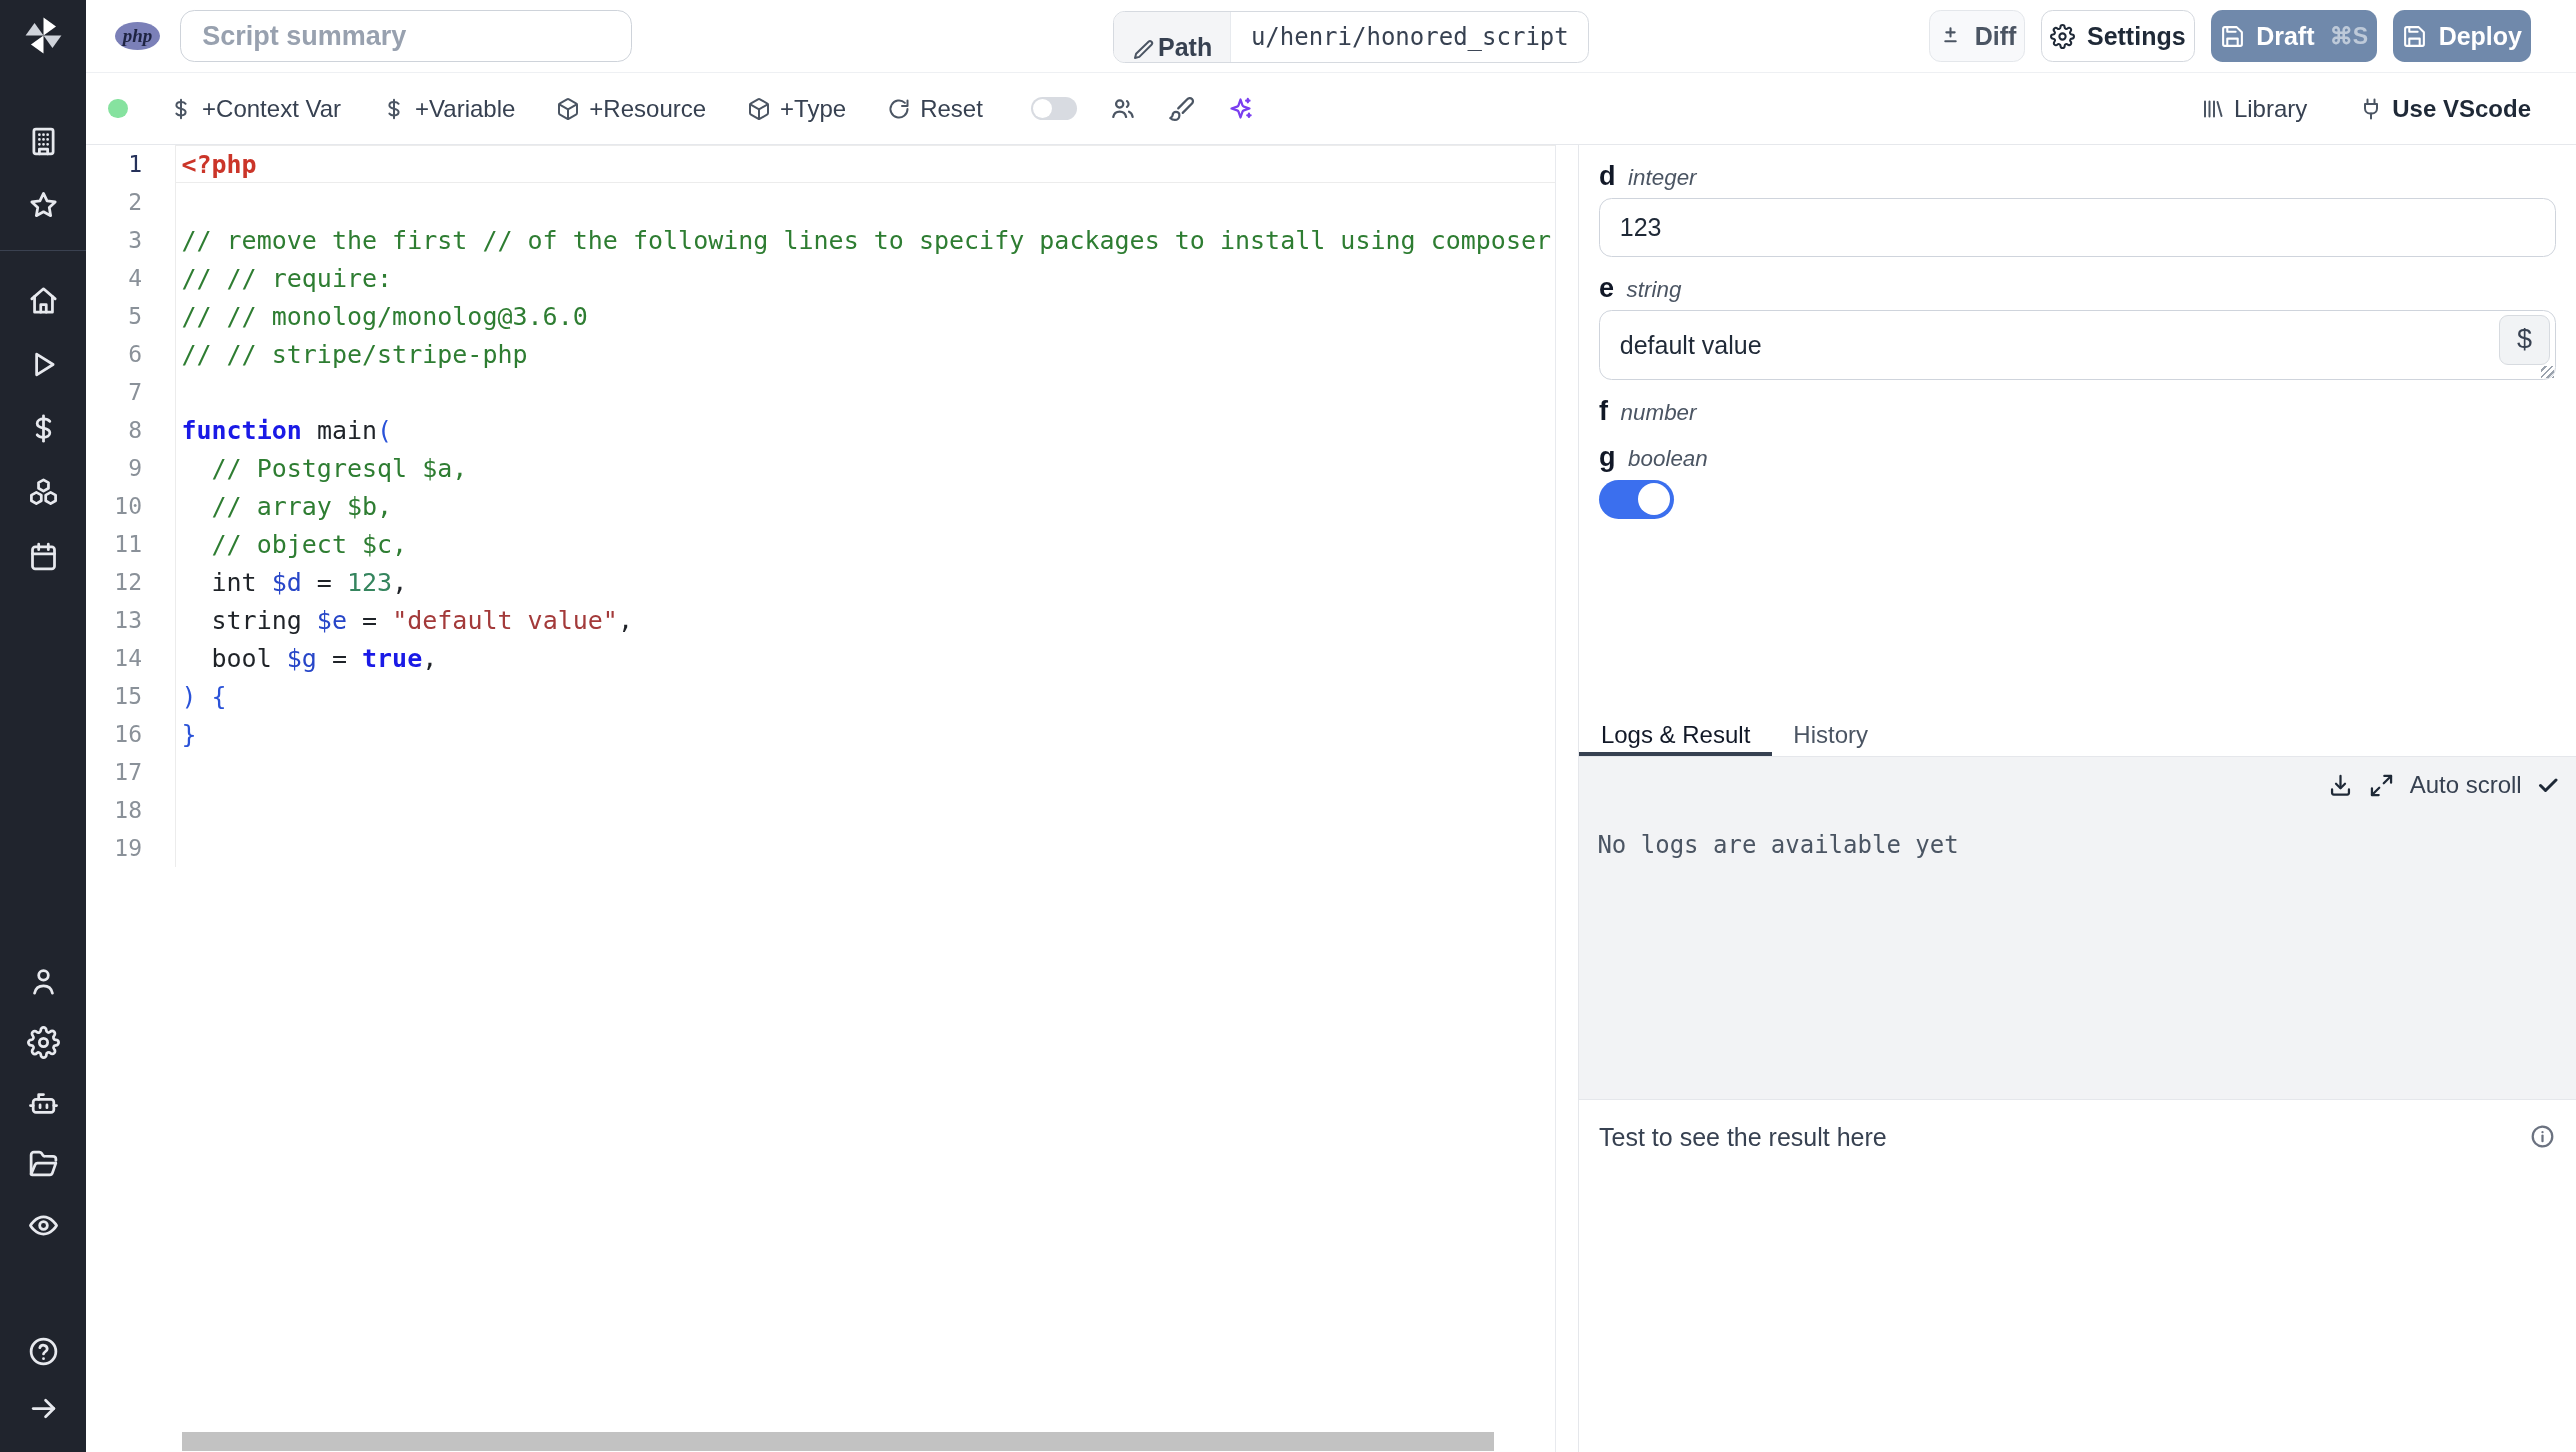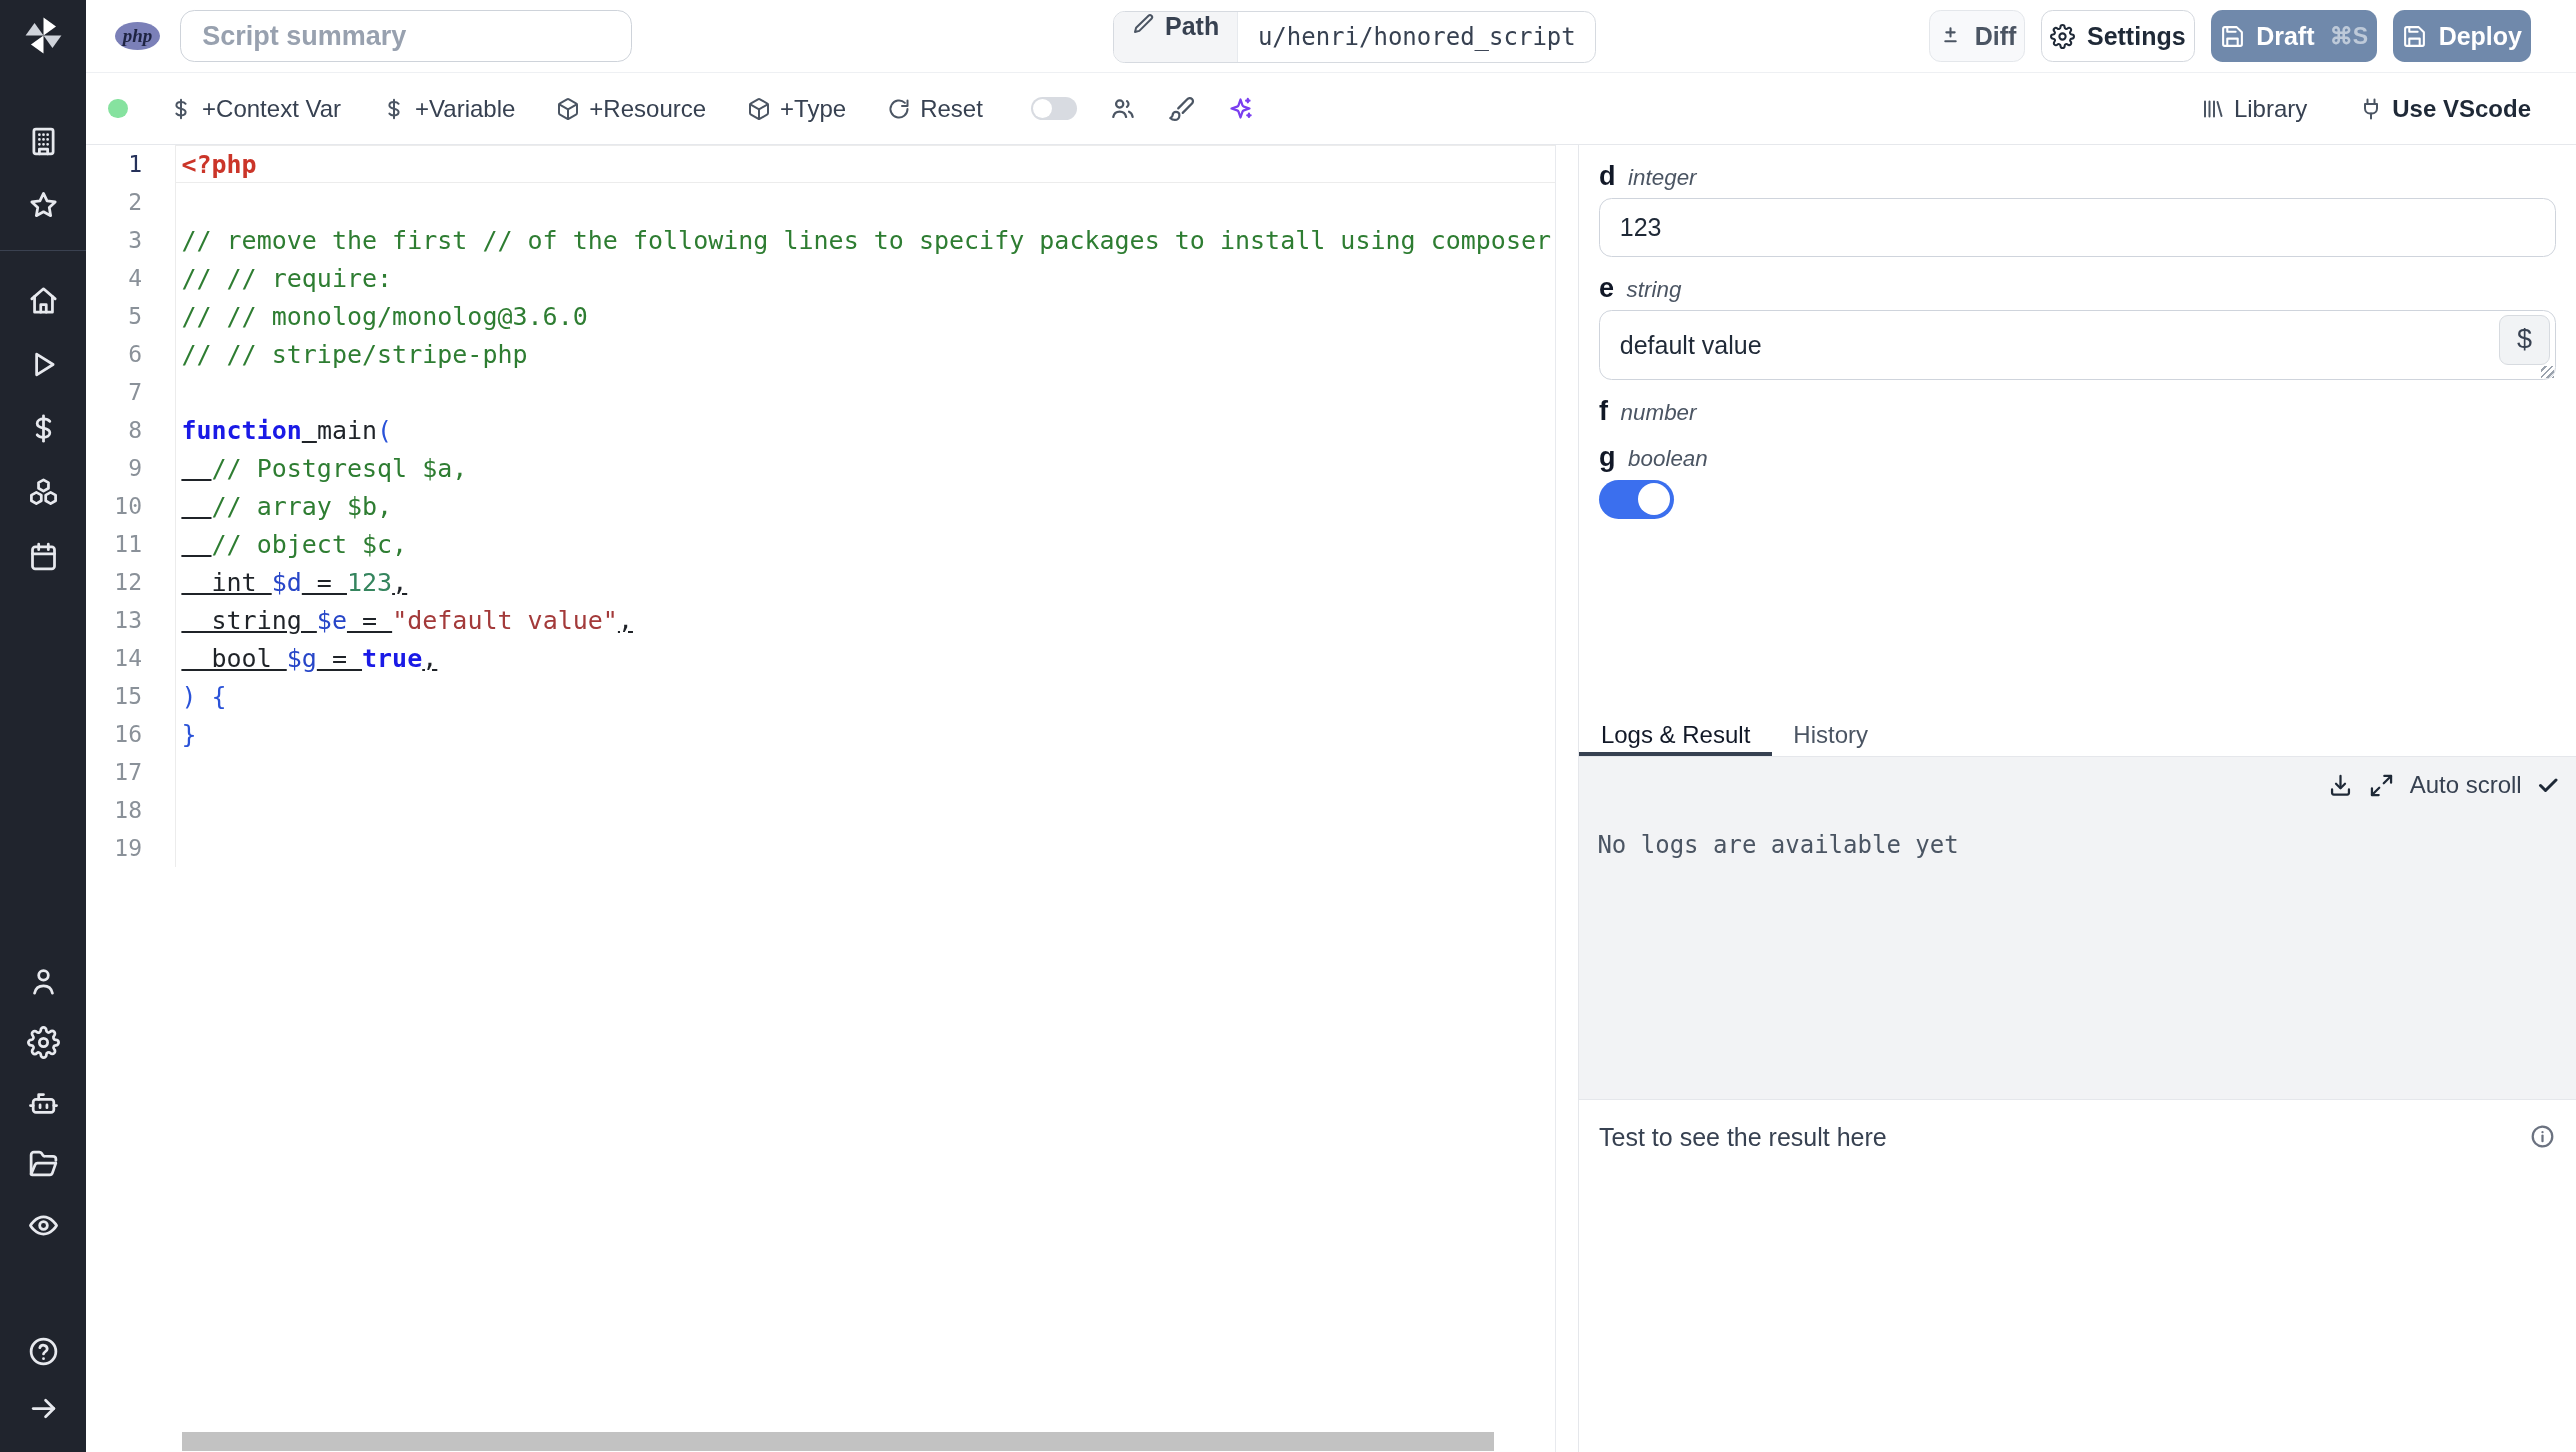--- a/index.html
+++ b/index.html
@@ -33,21 +33,21 @@
     background: var(--php-badge, #7b80b8); color: #1f2442; font-style: italic; font-weight: bold;
     font-size: 19px; display: flex; align-items: center; justify-content: center;
     font-family: "Liberation Serif", serif; flex-shrink: 0; }
   .summary-input { margin-left: 19.7px; width: 452px; height: 52px; border: 0.9px solid #ced3da;
     border-radius: 14.3px; padding: 0 21.5px; font-size: 27px; font-weight: 600; color: #374151;
     outline: none; font-family: "Liberation Sans", sans-serif; }
   .summary-input::placeholder { color: #98a1af; }
   .path-chip { position: absolute; left: 1027px; top: 10.7px; height: 52px; display: flex;
     align-items: stretch; border: 0.9px solid #d6dae0; border-radius: 11.6px; overflow: hidden;
     background: #fff; cursor: pointer; }
-  .path-chip .path-left { display: flex; align-items: flex-start; gap: 9px; background: #f4f5f7;
+  .path-chip .path-left { display: flex; align-items: flex-end; gap: 2px; background: #f4f5f7;
     padding: 0 18px; border-right: 0.9px solid #e7eaee; }
   .path-chip .path-left svg { width: 24px; height: 24px; color: #4b5563; }
   .path-chip .path-label { font-size: 25px; font-weight: 700; color: #374151; }
   .path-chip .path-value { display: flex; align-items: center; padding: 0 19.7px;
     font-family: "DejaVu Sans Mono", monospace; font-size: 24px; color: #374151; }
   .topbar-right { margin-left: auto; margin-right: 45px; display: flex; gap: 16px; }
   .tb-btn { height: 52px; border-radius: 11.6px; display: flex; align-items: center; gap: 11.6px;
     padding: 0 8px; font-size: 25px; font-weight: 600; cursor: pointer; border: 0.9px solid transparent; }
   .tb-btn svg { width: 25px; height: 25px; }
   .tb-btn.ghost { background: #f8f9fb; border-color: #e4e7eb; color: #4b5563; }
@@ -91,21 +91,21 @@
     border-top: 0.9px solid transparent; border-bottom: 0.9px solid transparent; overflow: hidden; }
   .code-line.active { border-color: #ececec; }
   .tok-tag { color: var(--syn-tag, #cb3529); font-weight: bold; }
   .tok-cm { color: var(--syn-comment, #2e7d32); }
   .tok-kw { color: var(--syn-keyword, #1a1ae6); font-weight: bold; }
   .tok-v  { color: var(--syn-variable, #2746c8); }
   .tok-n  { color: var(--syn-number, #35855e); }
   .tok-s  { color: var(--syn-string, #a33a3a); }
   .tok-br { color: var(--syn-bracket, #2a52d8); }
   .tok-fn { color: #1f2328; }
-  .tok-pl { color: var(--syn-plain, #1f2328); text-decoration: underline; }
+  .tok-pl { color: var(--syn-plain, #1f2328); }
   .hscrollbar { position: absolute; left: 96px; bottom: 1.8px; width: 1312px; height: 19.7px;
     background: var(--scrollbar, #c2c2c2); cursor: pointer; }
 
   .divider { width: 22.4px; background: #fff; flex-shrink: 0; }
 
   
   .right-panel { flex: 1; border-left: 0.9px solid #e5e7eb; display: flex; flex-direction: column;
     min-width: 0; background: #fff; }
   .panel-top { height: 572px; flex-shrink: 0; overflow: hidden; }
   .test-row { display: flex; justify-content: center; margin-top: 9px; }

